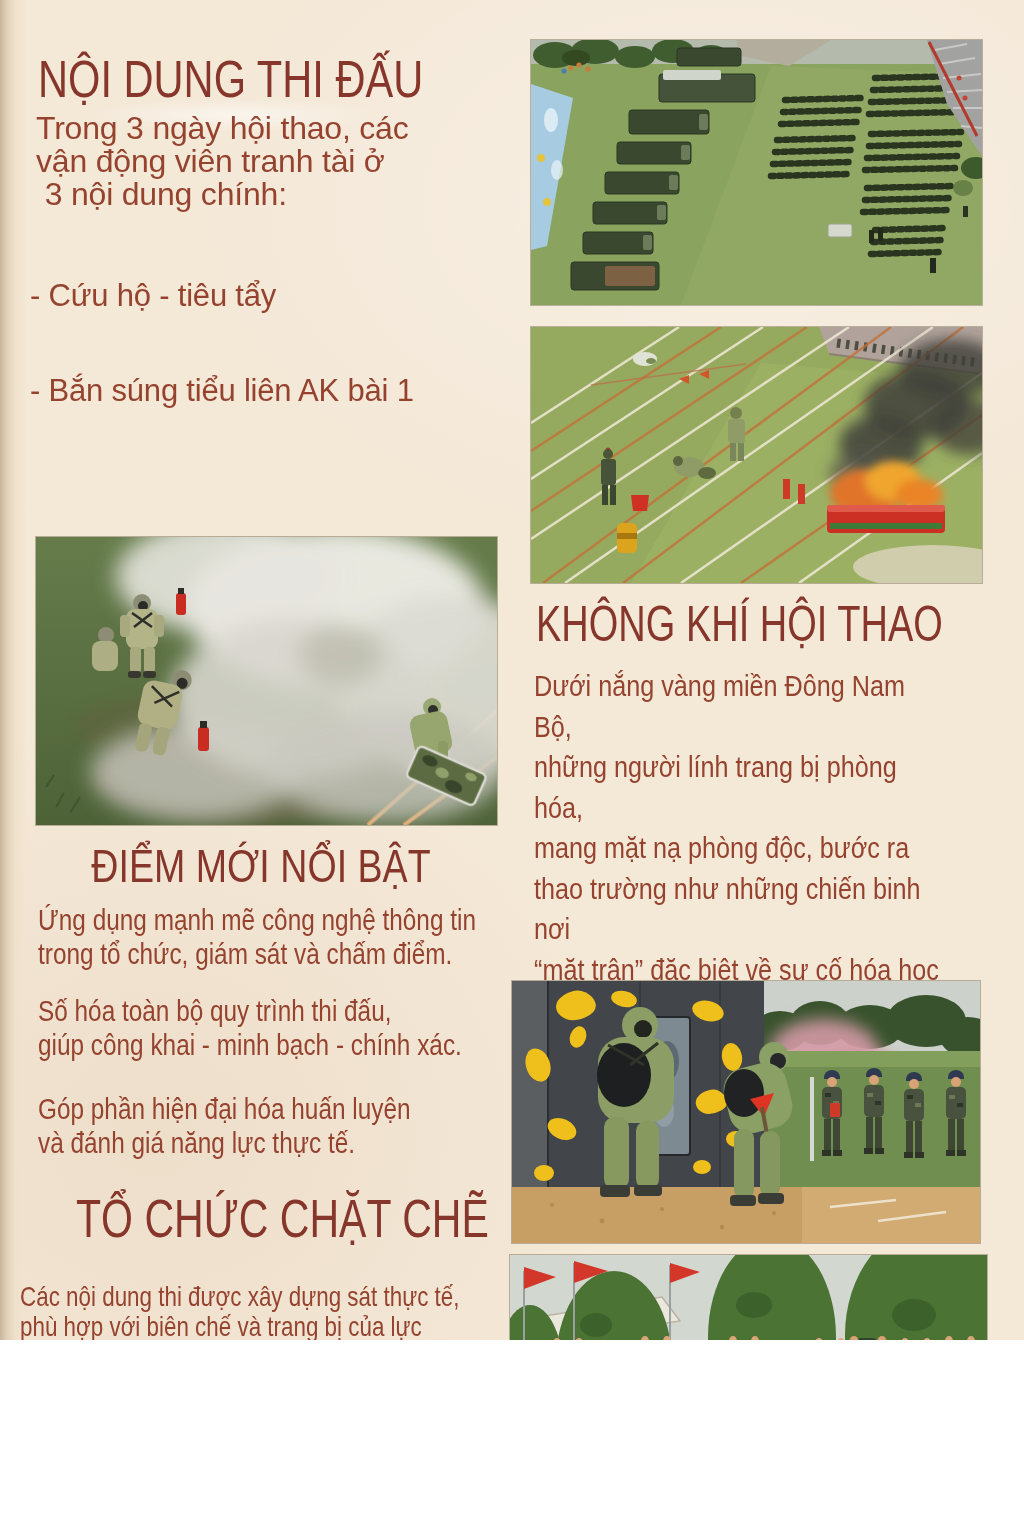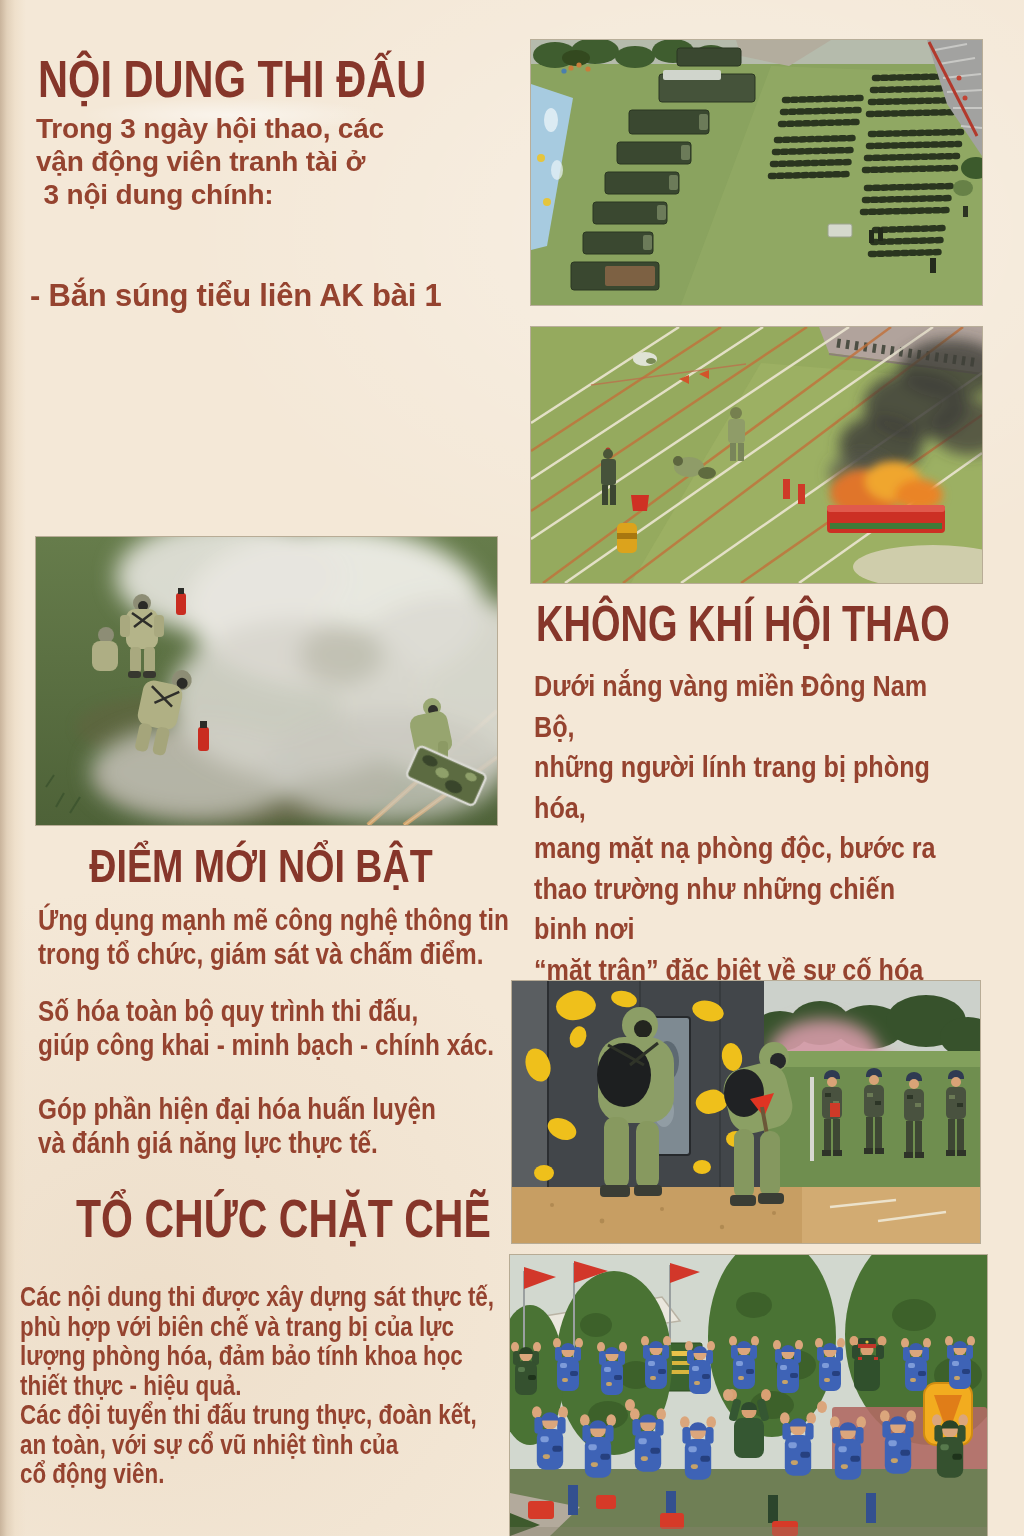--- a/index.html
+++ b/index.html
@@ -1,30 +1,30 @@
 <!DOCTYPE html>
 <html><head>
 <meta charset="utf-8">
 <style>
   html,body{margin:0;padding:0;}
   .page{
-    position:relative; width:1024px; height:1536px; overflow:hidden;
+    position:relative; width:1024px; height:1340px; overflow:hidden;
     background:
       radial-gradient(900px 600px at 70% 15%, rgba(255,255,255,.30), rgba(255,255,255,0) 60%),
       radial-gradient(800px 700px at 15% 85%, rgba(214,188,156,.22), rgba(214,188,156,0) 60%),
       #f4e8d7;
-    font-family:"Liberation Sans", sans-serif; font-weight:700;
+    font-family:"Liberation Sans", sans-serif; font-weight:400;
   }
   .edge{position:absolute;left:0;top:0;width:26px;height:100%;
     background:linear-gradient(90deg,#c9b49c 0px,#e2d1ba 7px,#efe0cb 15px,rgba(244,232,215,0) 26px);}
   .abs{position:absolute;}
   .heading{color:#86362a;line-height:1.04;white-space:nowrap;}
   .txt{color:#95432f;white-space:pre-line;}
   .t1{left:38px;top:52px;font-size:52px;transform:scaleX(.80);transform-origin:0 0;}
-  .intro{left:36px;top:112px;font-size:28px;line-height:33px;letter-spacing:-.2px;}
+  .intro{left:36px;top:112px;font-size:32px;line-height:33px;letter-spacing:-.2px;}
   .bullets{left:30px;top:246px;font-size:31px;line-height:33px;letter-spacing:-.2px;}
   .bullets p{margin:0 0 29px 0;}
   .photo{position:absolute;box-shadow:0 0 0 1px rgba(110,100,70,.45);overflow:hidden;}
   .photo svg{display:block;width:100%;height:100%;}
   .ph3{left:36px;top:537px;width:461px;height:288px;}
   .t2{left:16px;top:842px;width:490px;text-align:center;font-size:47px;transform:scaleX(.80);}
   .pp{left:38px;font-size:29px;line-height:34px;transform:scaleX(.84);transform-origin:0 0;}
   .pp1{top:903px;} .pp2{top:994px;} .pp3{top:1092px;}
   .t3{left:16px;top:1190px;width:500px;text-align:center;font-size:54px;transform:scaleX(.76);}
   .body3{left:20px;top:1282px;font-size:28px;line-height:29.5px;transform:scaleX(.80);transform-origin:0 0;}
@@ -42,20 +42,21 @@
 
 <div class="page">
   <div class="edge abs"></div>
   <div class="wisp abs"></div>
 
   <div class="abs heading t1">NỘI DUNG THI ĐẤU</div>
   <div class="abs txt intro">Trong 3 ngày hội thao, các
 vận động viên tranh tài ở
 &nbsp;3 nội dung chính:</div>
   <div class="abs txt bullets">
+    <p>- Cứu hộ - tiêu tẩy</p>
     <p>- Bắn súng tiểu liên AK bài 1</p>
   </div>
 
   <div class="photo ph3">
     <svg viewBox="0 0 461 288">
       <defs>
         <linearGradient id="c-g1" x1="0" y1="0" x2="0" y2="1">
           <stop offset="0" stop-color="#667c4b"></stop>
             <stop offset="1" stop-color="#4e6238"></stop>
         </linearGradient>

